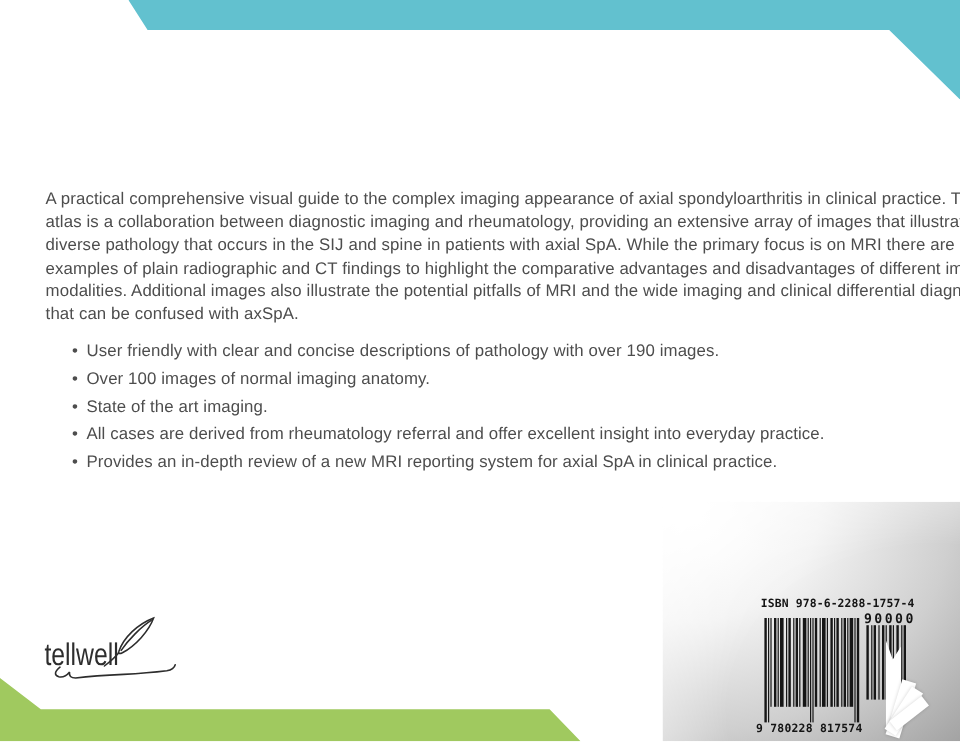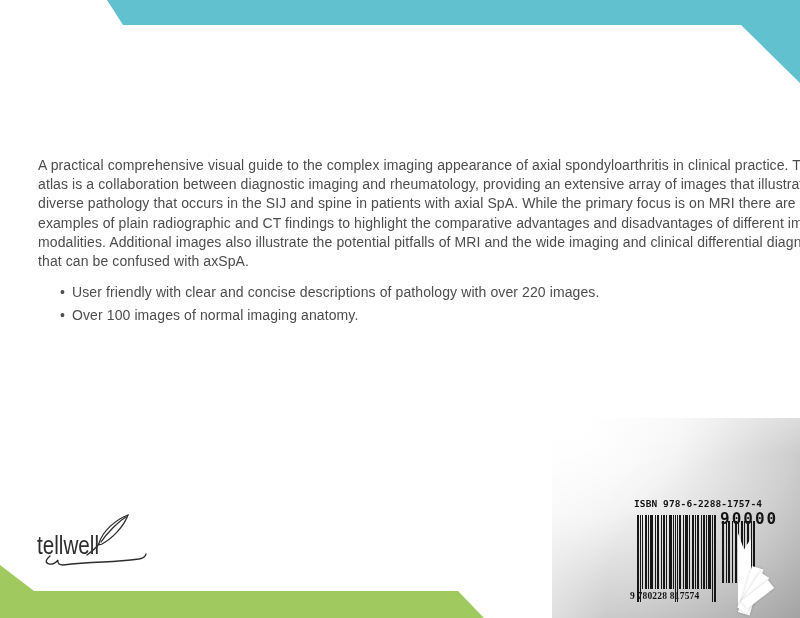--- a/index.html
+++ b/index.html
@@ -31,22 +31,22 @@
   .bullets li{height:23px;line-height:23px;white-space:nowrap;}
   .bullets .dot{margin-right:7px;}
 
   
   .logo{position:absolute;left:33px;top:512px;width:130px;height:55px;}
 
   
   .barcode{position:absolute;left:628px;top:498px;width:168px;height:114px;color:#141414;}
   .bc-text{position:absolute;font-family:"DejaVu Sans Mono",monospace;font-weight:bold;color:#141414;}
   .isbn{top:0;left:6px;font-size:9.5px;letter-spacing:0.1px;}
-  .price{top:11px;left:92px;font-size:16px;letter-spacing:2px;}
-  .ean{top:93px;left:2px;font-size:9.5px;letter-spacing:0.2px;font-family:Liberation Serif, serif;}
+  .price{top:11px;left:92px;font-size:11px;letter-spacing:2px;}
+  .ean{top:104px;left:2px;font-size:9.5px;letter-spacing:0.2px;}
   .bars-main{position:absolute;left:9px;top:17px;width:82px;height:74px;overflow:visible;}
   .bars-supp{position:absolute;left:94px;top:23px;width:36px;height:62px;overflow:visible;}
   .bars-main div,.bars-supp div{position:absolute;top:0;background:#161616;}
 
   
   .card{position:absolute;background:#ffffff;box-shadow:0 0 3px rgba(0,0,0,0.18);}
   .c1{left:738px;top:533px;width:13px;height:75px;
       clip-path:polygon(0 0,46% 22%,100% 7%,100% 100%,0 100%);}
   .c2{left:752px;top:566px;width:12px;height:48px;transform:rotate(17deg);transform-origin:0 0;}
   .c3{left:760px;top:572px;width:11px;height:42px;transform:rotate(33deg);transform-origin:0 0;}
@@ -64,22 +64,25 @@
   <div class="description">
     <div class="desc-line">A practical comprehensive visual guide to the complex imaging appearance of axial spondyloarthritis in clinical practice. This</div>
     <div class="desc-line">atlas is a collaboration between diagnostic imaging and rheumatology, providing an extensive array of images that illustrate the</div>
     <div class="desc-line">diverse pathology that occurs in the SIJ and spine in patients with axial SpA. While the primary focus is on MRI there are also</div>
     <div class="desc-line">examples of plain radiographic and CT findings to highlight the comparative advantages and disadvantages of different imaging</div>
     <div class="desc-line">modalities. Additional images also illustrate the potential pitfalls of MRI and the wide imaging and clinical differential diagnosis</div>
     <div class="desc-line">that can be confused with axSpA.</div>
   </div>
 
   <ul class="bullets">
-    <li><span class="dot">•</span><span>User friendly with clear and concise descriptions of pathology with over 220 images.</span></li>
+    <li><span class="dot">•</span><span>User friendly with clear and concise descriptions of pathology with over 190 images.</span></li>
     <li><span class="dot">•</span><span>Over 100 images of normal imaging anatomy.</span></li>
+    <li><span class="dot">•</span><span>State of the art imaging.</span></li>
+    <li><span class="dot">•</span><span>All cases are derived from rheumatology referral and offer excellent insight into everyday practice.</span></li>
+    <li><span class="dot">•</span><span>Provides an in-depth review of a new MRI reporting system for axial SpA in clinical practice.</span></li>
   </ul>
 
   <svg class="logo" viewBox="0 0 130 55">
     <g stroke="#2d2d2d" stroke-width="1.3" fill="none" stroke-linecap="round">
       <path d="M66,31 C70,19 82,8 95,3 C91,14 80,26 69,32 C67,33 65,33 66,31 Z"></path>
       <path d="M68,30 C74,21 85,10 93,5"></path>
       <path d="M66,32 C62,37 58,40 54,43"></path>
       <path d="M17,44 q-7,6 -1,8 q5,1 9,-4 q-1,5 5,5 q16,-2 40,-3 q20,-1 36,-3 q6,-1 7,-5"></path>
     </g>
     <text x="4" y="42" font-size="26" font-family="Liberation Sans, sans-serif" fill="#2d2d2d" textLength="62" lengthAdjust="spacingAndGlyphs">tellwell</text>

